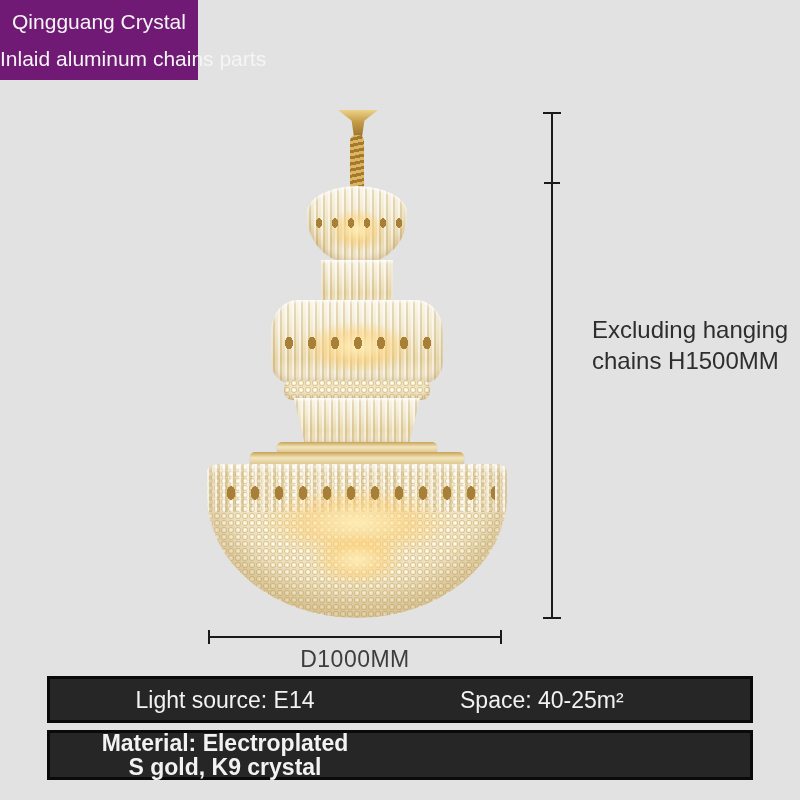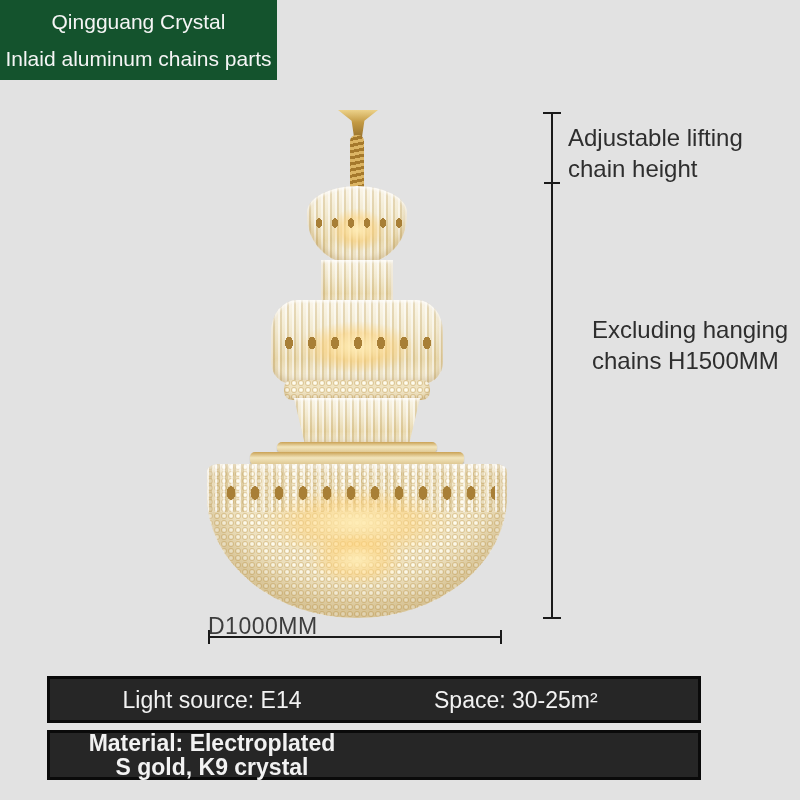--- a/index.html
+++ b/index.html
@@ -1,21 +1,21 @@
 <!DOCTYPE html>
 <html><head>
 <meta charset="utf-8">
 <style>
   * { margin:0; padding:0; box-sizing:border-box; }
   html,body { width:800px; height:800px; }
   body { font-family:"Liberation Sans", sans-serif; }
   .page { position:relative; width:800px; height:800px; background:#e2e2e2; overflow:hidden; }
 
   
-  .brand-badge { position:absolute; left:0; top:0; width:277px; height:80px; background:#14532d;
+  .brand-badge { position:absolute; left:0; top:0; width:198px; height:80px; background:#701a75;
                  color:#f5f5f5; text-align:center; padding-top:3px; }
   .brand-badge div { font-size:21px; line-height:37px; white-space:nowrap; }
 
   
   .chandelier { position:absolute; left:205px; top:108px; width:300px; height:512px; }
   .chandelier > div { position:absolute; }
 
   .crystal-tex {
     background:
       repeating-linear-gradient(90deg, rgba(255,255,255,.55) 0 2px, rgba(190,160,95,.30) 2px 4px, rgba(255,255,255,.12) 4px 7px),
@@ -73,24 +73,24 @@
   .cap-t  { left:543px; top:112px; width:18px; height:2px; }
   .tick-m { left:544px; top:182px; width:16px; height:2px; }
   .cap-b  { left:543px; top:617px; width:18px; height:2px; }
   .hline  { left:208px; top:636px; width:294px; height:2px; }
   .cap-l  { left:208px; top:630px; width:2px;  height:14px; }
   .cap-r  { left:500px; top:630px; width:2px;  height:14px; }
 
   .dim-label { position:absolute; color:#2e2e2e; font-size:24px; line-height:31px; white-space:pre-line; }
   .label-chain  { left:568px; top:122px; }
   .label-height { left:568px; top:314px;margin-left:24px; }
-  .label-diam   { left:208px; top:611px; width:294px; text-align:left; color:#3d3d3d; font-size:23px; letter-spacing:.5px; }
+  .label-diam   { left:208px; top:644px; width:294px; text-align:center; color:#3d3d3d; font-size:23px; letter-spacing:.5px; }
 
   
-  .spec-bar { position:absolute; left:47px; width:654px; background:#262626; border:3px solid #0a0a0a;
+  .spec-bar { position:absolute; left:47px; width:706px; background:#262626; border:3px solid #0a0a0a;
               display:flex; color:#f2f2f2; }
   .spec-row1 { top:676px; height:47px; }
   .spec-row2 { top:730px; height:50px;font-weight:bold; }
   .spec-cell { width:50%; display:flex; flex-direction:column; justify-content:center;
                font-size:23px; line-height:24px; white-space:pre-line; }
   .cell-left  { align-items:center; text-align:center; }
   .cell-right { align-items:flex-start; text-align:left; padding-left:60px; }
 </style>
 </head>
 <body>
@@ -128,32 +128,30 @@
       <div class="glow" style="left:18%;top:14%;width:64%;height:48%;"></div>
       <div class="glow" style="left:34%;top:45%;width:32%;height:34%;"></div>
       <div class="gold-band"></div>
     </div>
   </div>
 
   <div class="dim vline"></div>
   <div class="dim cap-t"></div>
   <div class="dim tick-m"></div>
   <div class="dim cap-b"></div>
-  <div class="dim-label label-chain">Adjustable lifting
-chain height</div>
   <div class="dim-label label-height">Excluding hanging
 chains H1500MM</div>
 
   <div class="dim hline"></div>
   <div class="dim cap-l"></div>
   <div class="dim cap-r"></div>
   <div class="dim-label label-diam">D1000MM</div>
 
   <div class="spec-bar spec-row1">
     <div class="spec-cell cell-left">Light source: E14</div>
-    <div class="spec-cell cell-right">Space: 30-25m²</div>
+    <div class="spec-cell cell-right">Space: 40-25m²</div>
   </div>
   <div class="spec-bar spec-row2">
     <div class="spec-cell cell-left">Material: Electroplated
 S gold, K9 crystal</div>
   </div>
 
 </div>
 
 </body></html>

